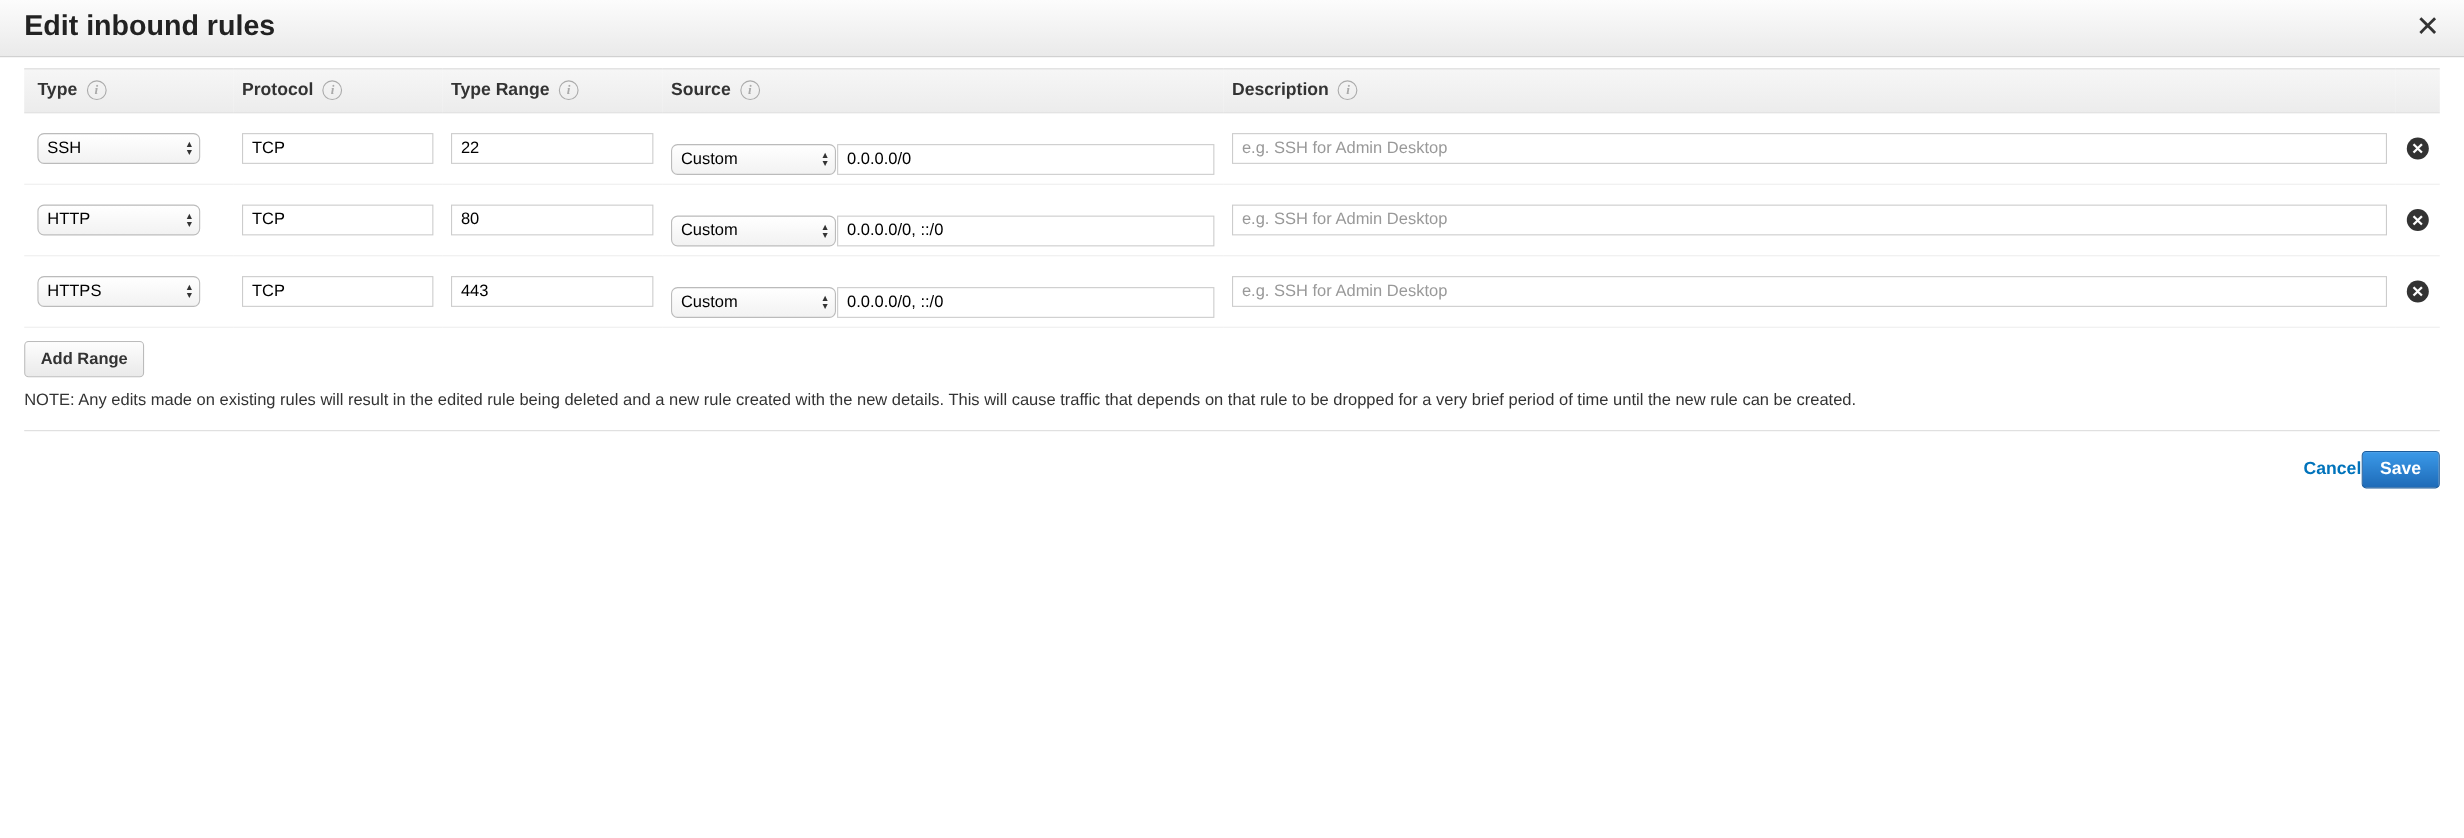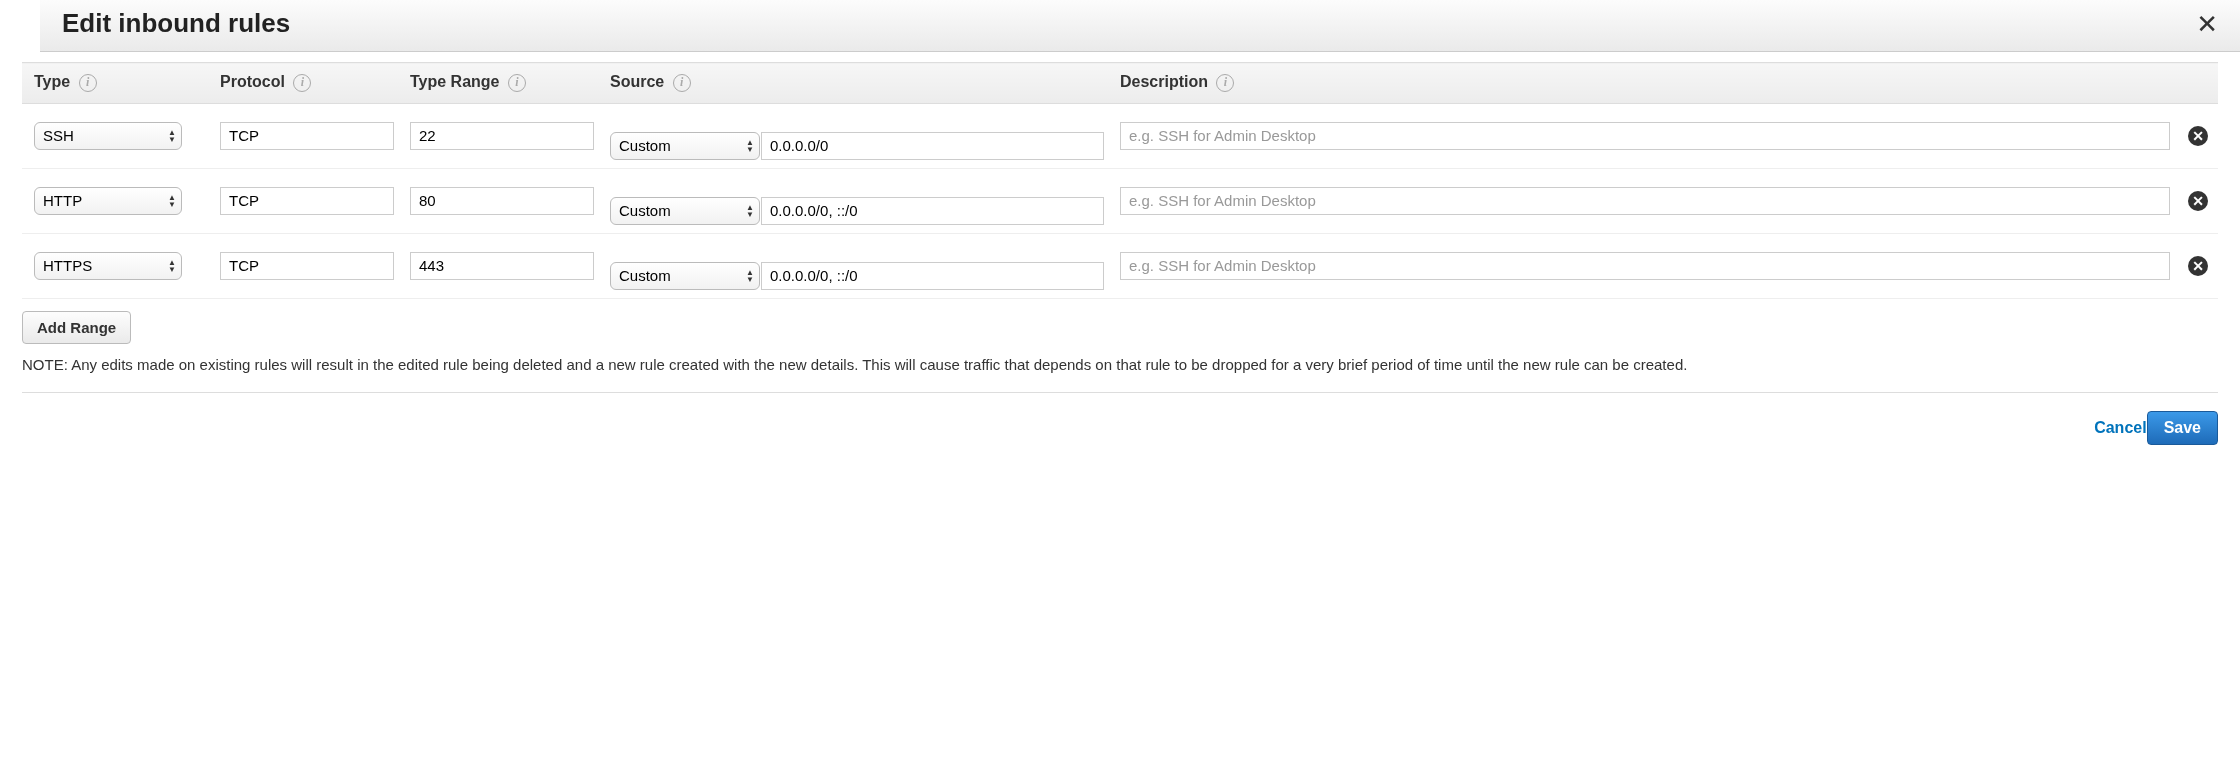--- a/index.html
+++ b/index.html
@@ -13,21 +13,20 @@
   .dialog {
     width: 100%;
   }
   .dialog-header {
     display: flex;
     align-items: center;
     justify-content: space-between;
     padding: 8px 22px 12px 22px;
     background: linear-gradient(to bottom, #fcfcfc, #eaeaea);
     border-bottom: 1px solid #ccc;
-    margin-left: 40px;
   }
   .dialog-title {
     font-size: 26px;
     font-weight: 700;
     color: #222;
   }
   .close-x {
     font-size: 26px;
     font-weight: 400;
     color: #333;

